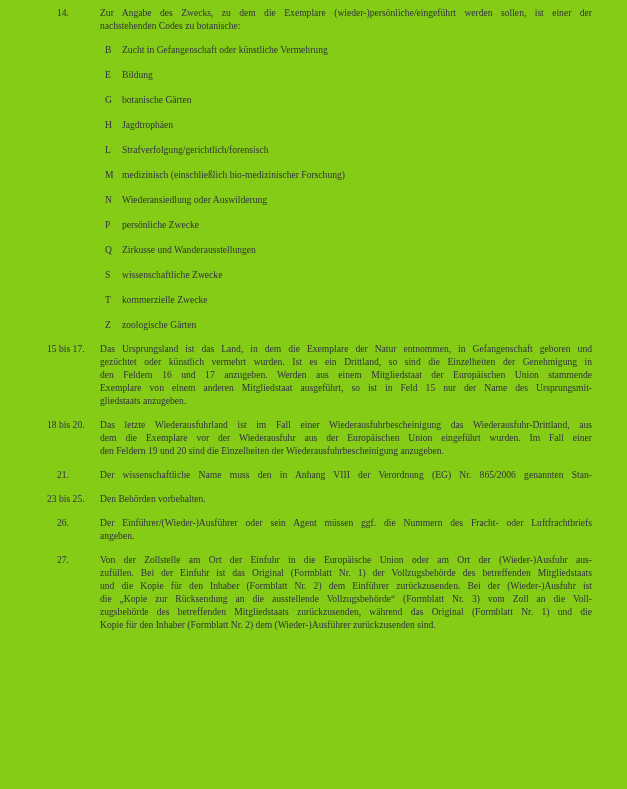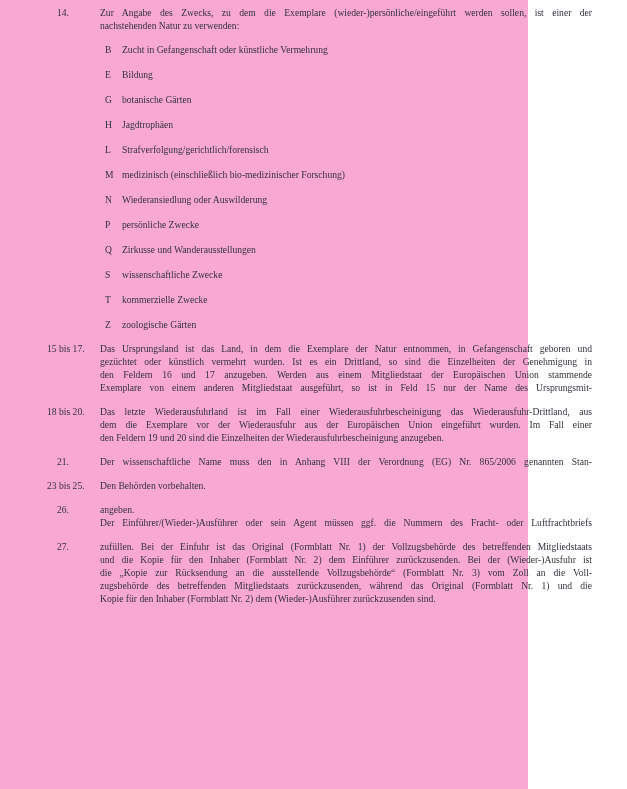--- a/index.html
+++ b/index.html
@@ -11,24 +11,24 @@
     height: 789px;
     background: #ffffff;
     overflow: hidden;
     font-family: "Liberation Serif", "DejaVu Serif", serif;
     font-size: 9.6px;
     line-height: 13px;
     color: #32323c;
   }
   .page {
     box-sizing: border-box;
-    width: 528px;
+    width: 627px;
     height: 789px;
     padding: 6px 35px 0 47px;
-    background: #f9a8d4;
+    background: #84cc16;
   }
   .para {
     display: flex;
     align-items: flex-start;
     margin-bottom: 11px;
   }
   .para-label {
     flex: 0 0 53px;
     width: 53px;
     box-sizing: border-box;
@@ -70,21 +70,21 @@
   }
 </style>
 </head>
 <body>
 
 <div class="page">
     <div class="para">
       <div class="para-label short">14.</div>
       <div class="para-body">
         <div class="line">Zur Angabe des Zwecks, zu dem die Exemplare (wieder-)persönliche/eingeführt werden sollen, ist einer der</div>
-        <div class="line last-line">nachstehenden Natur zu verwenden:</div>
+        <div class="line last-line">nachstehenden Codes zu botanische:</div>
       </div>
     </div>
     <div class="codes-block">
       <div class="code-row">
         <div class="code-letter">B</div>
         <div class="code-text">Zucht in Gefangenschaft oder künstliche Vermehrung</div>
       </div>
       <div class="code-row">
         <div class="code-letter">E</div>
         <div class="code-text">Bildung</div>
@@ -130,20 +130,21 @@
         <div class="code-text">zoologische Gärten</div>
       </div>
     </div>
     <div class="para">
       <div class="para-label">15 bis 17.</div>
       <div class="para-body">
         <div class="line">Das Ursprungsland ist das Land, in dem die Exemplare der Natur entnommen, in Gefangenschaft geboren und</div>
         <div class="line">gezüchtet oder künstlich vermehrt wurden. Ist es ein Drittland, so sind die Einzelheiten der Genehmigung in</div>
         <div class="line">den Feldern 16 und 17 anzugeben. Werden aus einem Mitgliedstaat der Europäischen Union stammende</div>
         <div class="line">Exemplare von einem anderen Mitgliedstaat ausgeführt, so ist in Feld 15 nur der Name des Ursprungsmit-</div>
+        <div class="line last-line">gliedstaats anzugeben.</div>
       </div>
     </div>
     <div class="para">
       <div class="para-label">18 bis 20.</div>
       <div class="para-body">
         <div class="line">Das letzte Wiederausfuhrland ist im Fall einer Wiederausfuhrbescheinigung das Wiederausfuhr-Drittland, aus</div>
         <div class="line">dem die Exemplare vor der Wiederausfuhr aus der Europäischen Union eingeführt wurden. Im Fall einer</div>
         <div class="line last-line">den Feldern 19 und 20 sind die Einzelheiten der Wiederausfuhrbescheinigung anzugeben.</div>
       </div>
     </div>
@@ -155,27 +156,28 @@
     </div>
     <div class="para">
       <div class="para-label">23 bis 25.</div>
       <div class="para-body">
         <div class="line last-line">Den Behörden vorbehalten.</div>
       </div>
     </div>
     <div class="para">
       <div class="para-label short">26.</div>
       <div class="para-body">
+        <div class="line">Der Einführer/(Wieder-)Ausführer oder sein Agent müssen ggf. die Nummern des Fracht- oder Luftfrachtbriefs</div>
         <div class="line last-line">angeben.</div>
-        <div class="line">Der Einführer/(Wieder-)Ausführer oder sein Agent müssen ggf. die Nummern des Fracht- oder Luftfrachtbriefs</div>
       </div>
     </div>
     <div class="para">
       <div class="para-label short">27.</div>
       <div class="para-body">
+        <div class="line">Von der Zollstelle am Ort der Einfuhr in die Europäische Union oder am Ort der (Wieder-)Ausfuhr aus-</div>
         <div class="line">zufüllen. Bei der Einfuhr ist das Original (Formblatt Nr. 1) der Vollzugsbehörde des betreffenden Mitgliedstaats</div>
         <div class="line">und die Kopie für den Inhaber (Formblatt Nr. 2) dem Einführer zurückzusenden. Bei der (Wieder-)Ausfuhr ist</div>
         <div class="line">die „Kopie zur Rücksendung an die ausstellende Vollzugsbehörde“ (Formblatt Nr. 3) vom Zoll an die Voll-</div>
         <div class="line">zugsbehörde des betreffenden Mitgliedstaats zurückzusenden, während das Original (Formblatt Nr. 1) und die</div>
         <div class="line last-line">Kopie für den Inhaber (Formblatt Nr. 2) dem (Wieder-)Ausführer zurückzusenden sind.</div>
       </div>
     </div>
   </div>
 
 </body></html>

